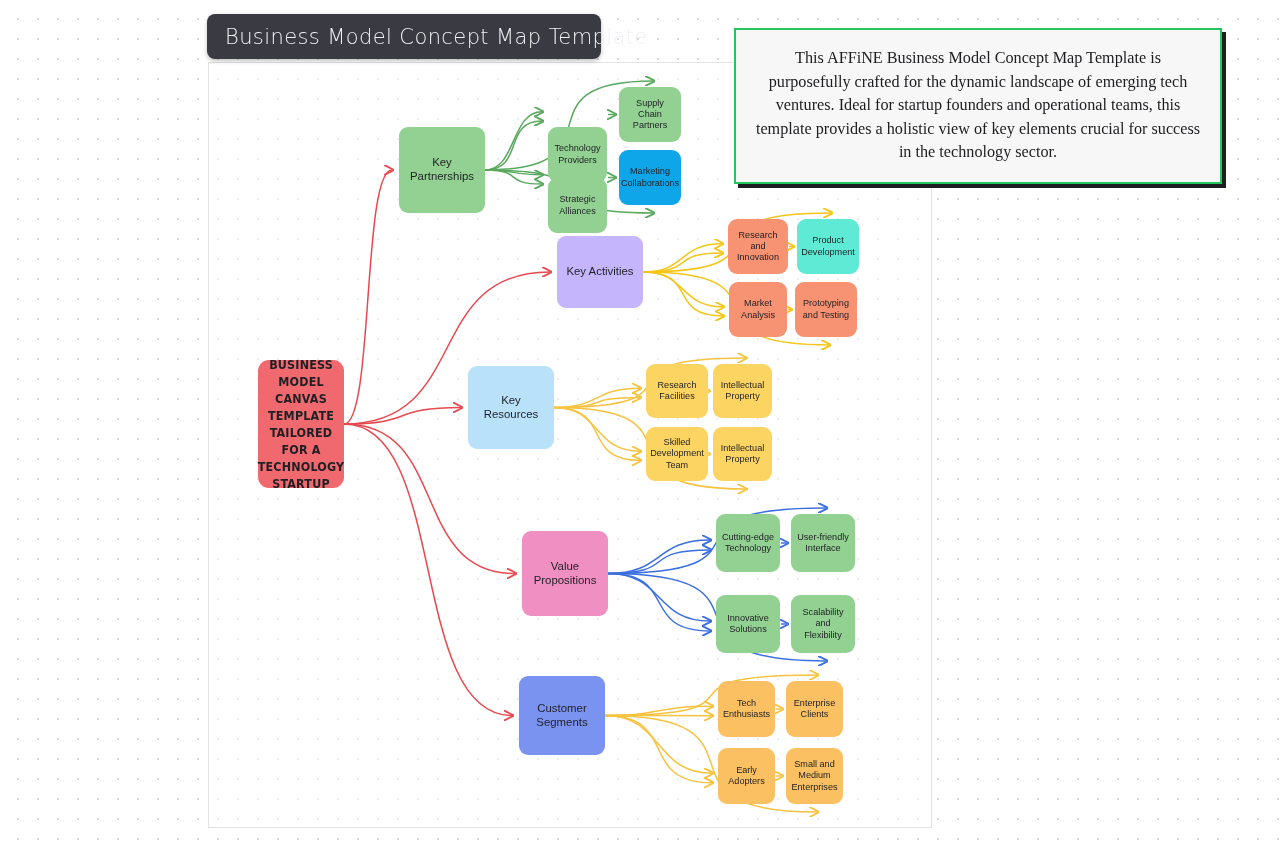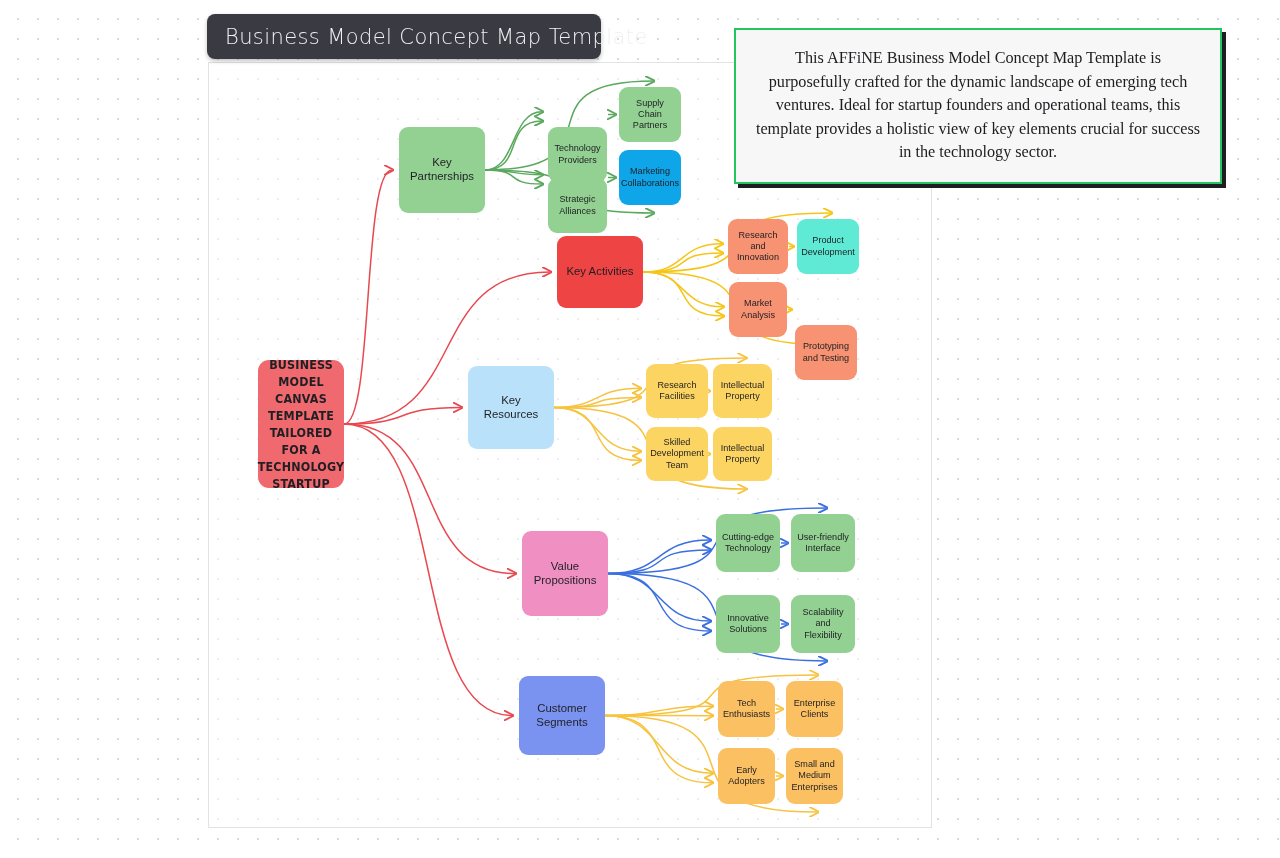--- a/index.html
+++ b/index.html
@@ -188,33 +188,33 @@
     </div>
     <div class="node lvl2" style="left: 619px; top: 87px; width: 62px; height: 55px; background: rgb(146, 209, 146);">
       <span>Supply Chain Partners</span>
     </div>
     <div class="node lvl2" style="left: 548px; top: 150px; width: 59px; height: 55px; background: rgb(146, 209, 146); margin-top: 28px;">
       <span>Strategic Alliances</span>
     </div>
     <div class="node lvl2" style="left: 619px; top: 150px; width: 62px; height: 55px; background: #0ea5e9;">
       <span>Marketing Collaborations</span>
     </div>
-    <div class="node lvl1" style="left: 557px; top: 236px; width: 86px; height: 72px; background: #ef4444;">
+    <div class="node lvl1" style="left: 557px; top: 236px; width: 86px; height: 72px; background: #c4b5fd;">
       <span>Key Activities</span>
     </div>
     <div class="node lvl2" style="left: 728px; top: 219px; width: 60px; height: 55px; background: rgb(247, 146, 114);">
       <span>Research and Innovation</span>
     </div>
     <div class="node lvl2" style="left: 797px; top: 219px; width: 62px; height: 55px; background: #5eead4;">
       <span>Product Development</span>
     </div>
     <div class="node lvl2" style="left: 729px; top: 282px; width: 58px; height: 55px; background: rgb(247, 146, 114);">
       <span>Market Analysis</span>
     </div>
-    <div class="node lvl2" style="left: 795px; top: 282px; width: 62px; height: 55px; background: rgb(247, 146, 114); margin-top: 43px;">
+    <div class="node lvl2" style="left: 795px; top: 282px; width: 62px; height: 55px; background: rgb(247, 146, 114);">
       <span>Prototyping and Testing</span>
     </div>
     <div class="node lvl1" style="left: 468px; top: 366px; width: 86px; height: 83px; background: rgb(185, 226, 250);">
       <span>Key Resources</span>
     </div>
     <div class="node lvl2" style="left: 646px; top: 364px; width: 62px; height: 54px; background: rgb(252, 212, 98);">
       <span>Research Facilities</span>
     </div>
     <div class="node lvl2" style="left: 713px; top: 364px; width: 59px; height: 54px; background: rgb(252, 212, 98);">
       <span>Intellectual Property</span>

